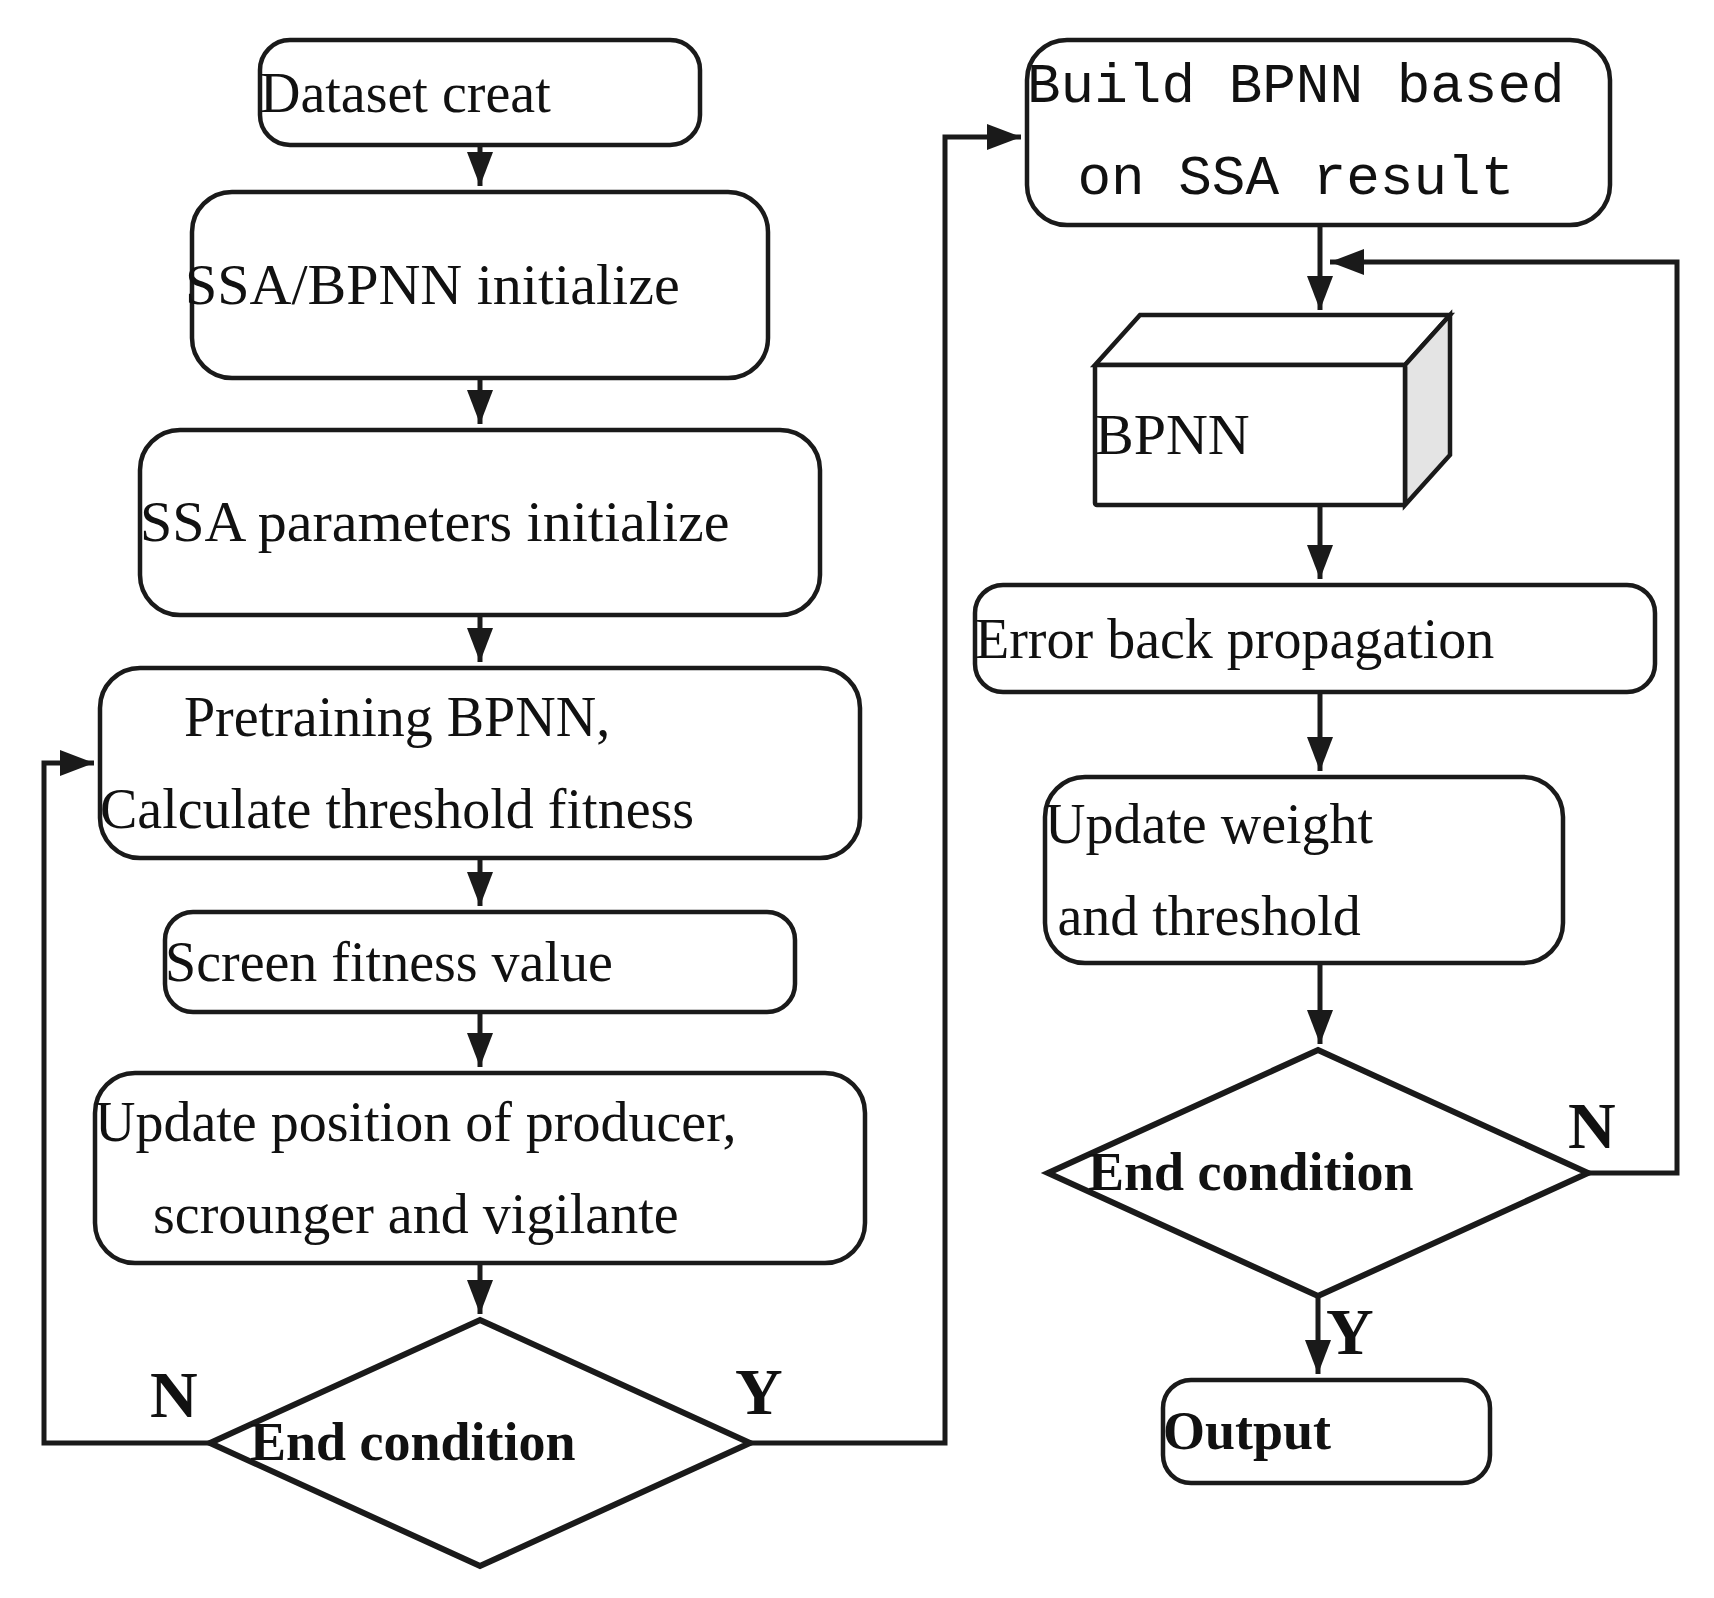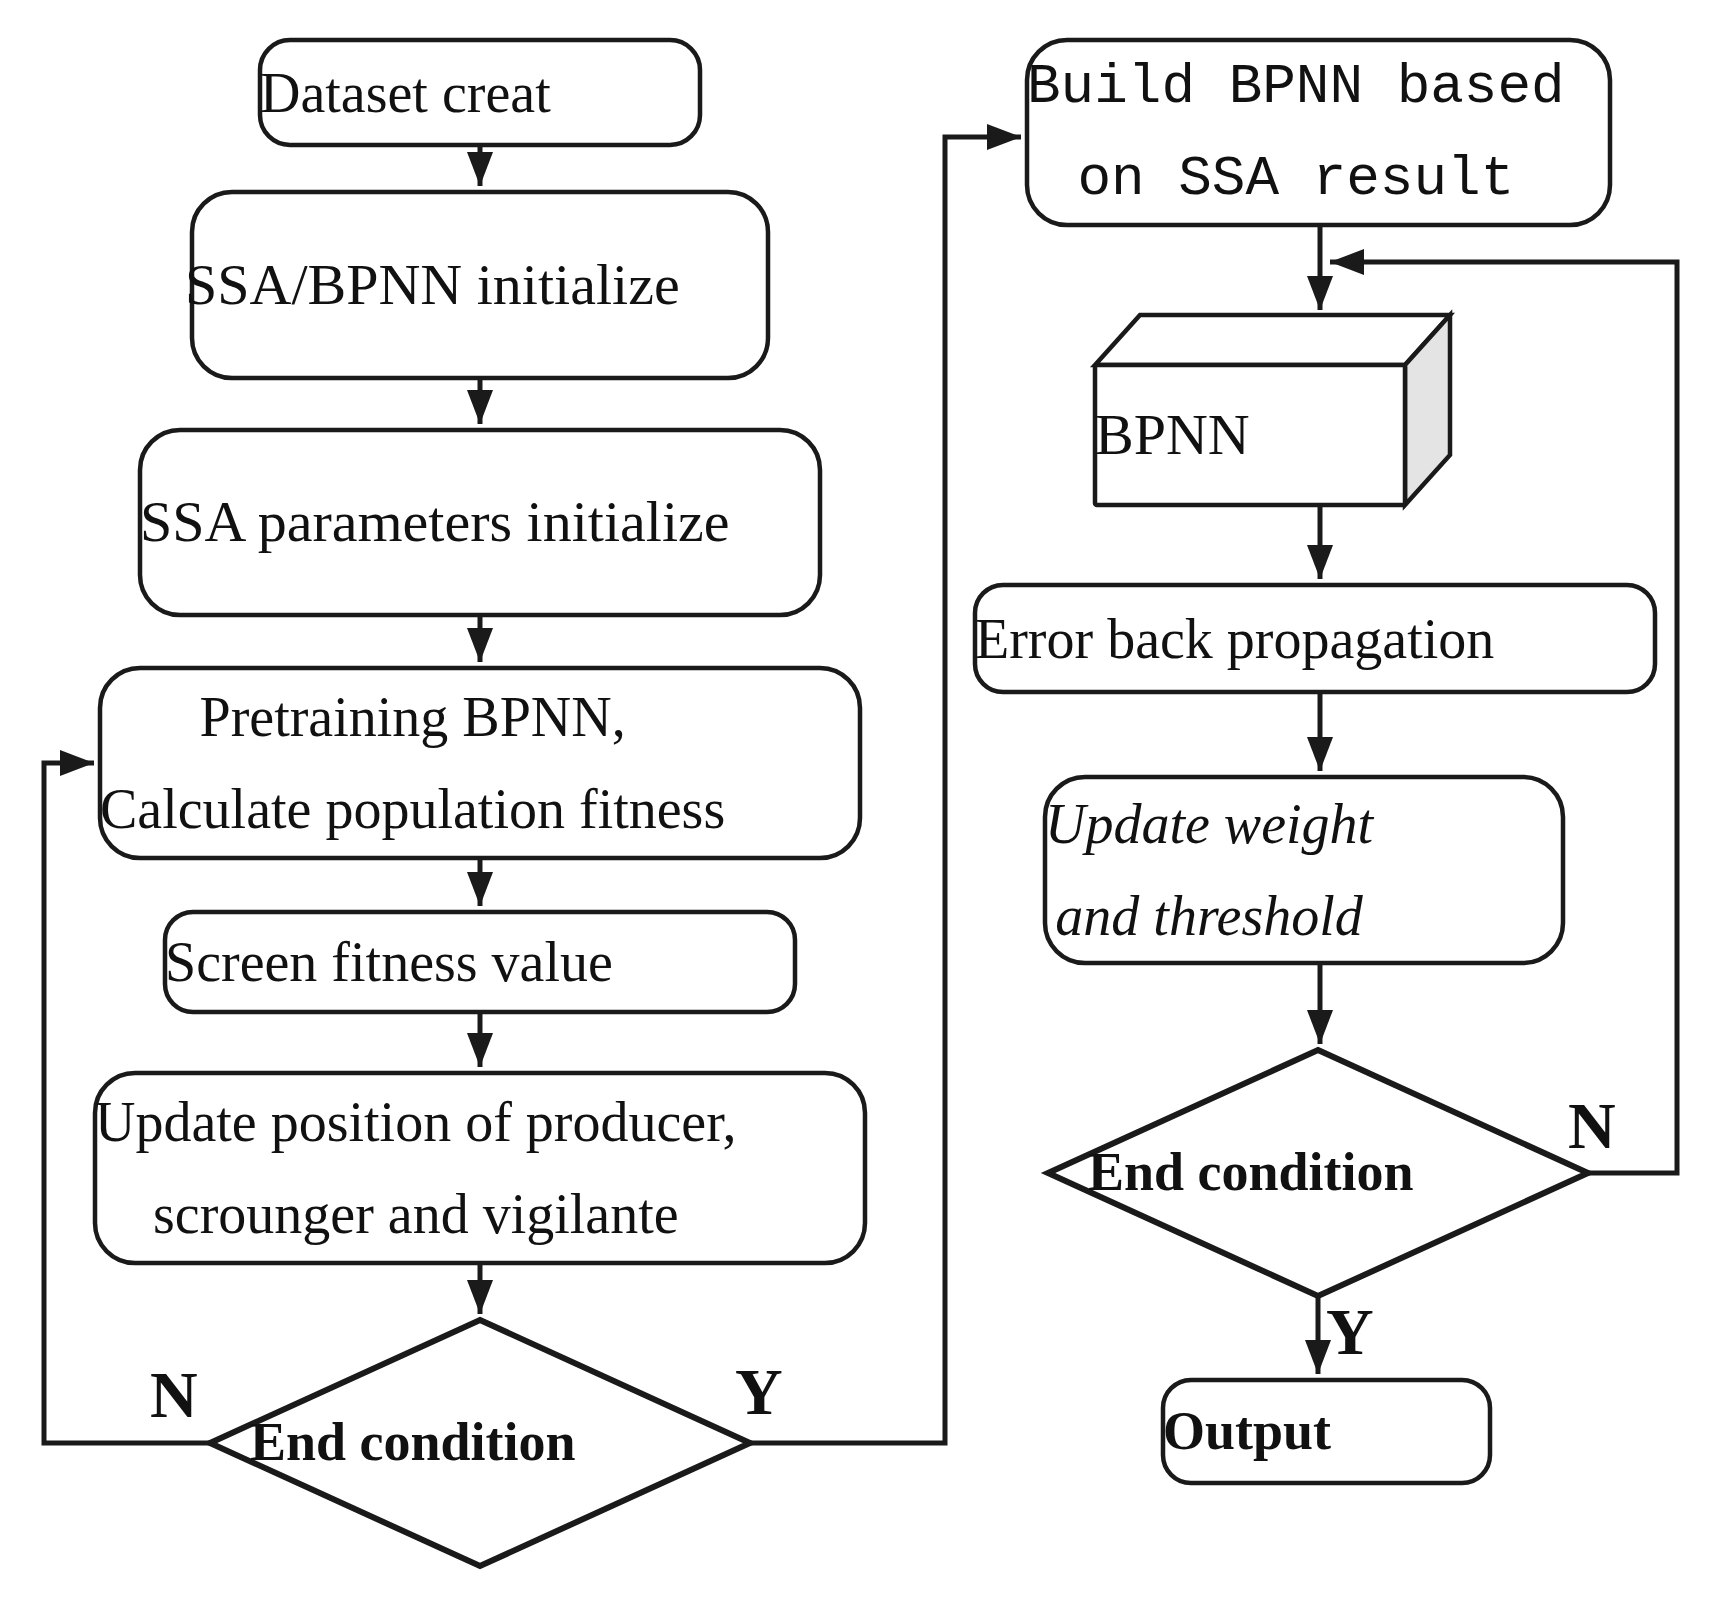--- a/index.html
+++ b/index.html
@@ -86,21 +86,21 @@
   </div>
   <div class="lbl fs58" style="left:185px;top:192px;width:576px;height:186px;">
     <span>SSA/BPNN initialize</span>
   </div>
   <div class="lbl fs58" style="left:140px;top:430px;width:680px;height:185px;">
     <span>SSA parameters initialize</span>
   </div>
   <div class="lbl fs56 two" style="left:100px;top:668px;width:760px;height:190px;">
     <span style="display:block;">
       <span>Pretraining BPNN,</span>
-      <span>Calculate population fitness</span>
+      <span>Calculate threshold fitness</span>
     </span>
   </div>
   <div class="lbl fs56" style="left:165px;top:912px;width:630px;height:100px;">
     <span>Screen fitness value</span>
   </div>
   <div class="lbl fs56 two" style="left:95px;top:1073px;width:770px;height:190px;">
     <span style="display:block;">
       <span>Update position of producer,</span>
       <span>scrounger and vigilante</span>
     </span>
@@ -114,21 +114,21 @@
       <span>Build BPNN based</span>
       <span>on SSA result</span>
     </span>
   </div>
   <div class="lbl fs58" style="left:1095px;top:365px;width:310px;height:140px;">
     <span>BPNN</span>
   </div>
   <div class="lbl fs56" style="left:975px;top:585px;width:680px;height:107px;">
     <span>Error back propagation</span>
   </div>
-  <div class="lbl fs56 two" style="left:1045px;top:777px;width:518px;height:186px;font-style:italic;">
+  <div class="lbl fs56 two" style="left:1045px;top:777px;width:518px;height:186px;">
     <span style="display:block;">
       <span>Update weight</span>
       <span>and threshold</span>
     </span>
   </div>
   <div class="lbl fs54" style="left:1088px;top:1113px;width:460px;height:120px;">
     <span>End condition</span>
   </div>
   <div class="lbl fs54" style="left:1163px;top:1380px;width:327px;height:103px;">
     <span>Output</span>

